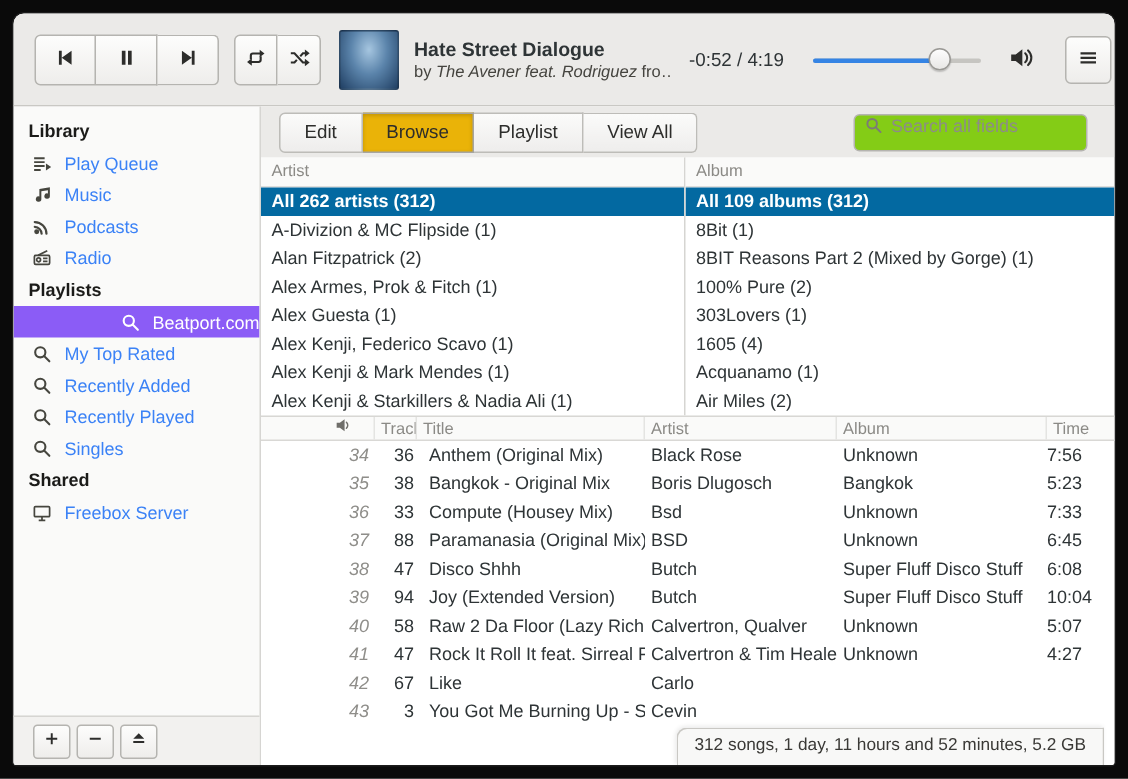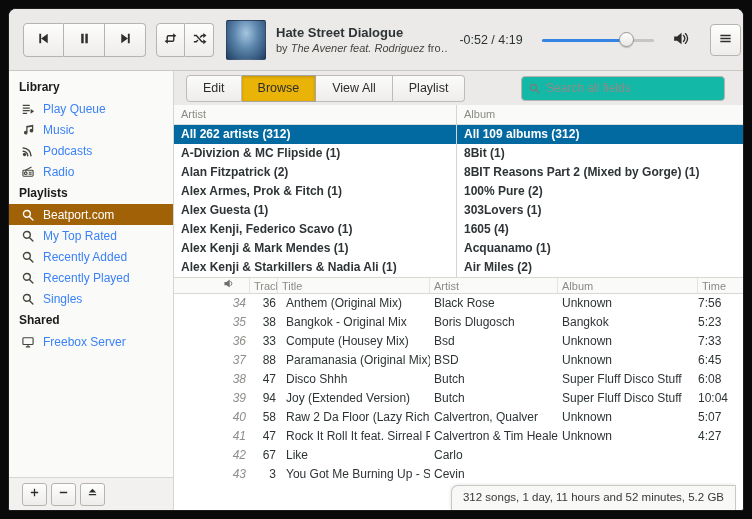--- a/index.html
+++ b/index.html
@@ -53,53 +53,53 @@
 
   
   .sidebar { width:165px; flex:0 0 165px; background:#fafaf9; border-right:1px solid #d6d5d2;
              display:flex; flex-direction:column; }
   .sb-list { flex:1; padding-top:5px; overflow:hidden; }
   .sb-header { height:22px; line-height:22px; padding-left:10px; font-weight:bold; color:#1b1b19; }
   .sb-item { height:21px; display:flex; align-items:center; padding-left:12px; color:#3b82f6; cursor:default; }
   .sb-item .sb-icon { width:15px; height:15px; margin-right:7px; color:#46463f; display:flex; align-items:center; }
   .sb-item .sb-icon svg { width:14px; height:14px; }
   .sb-item span.lbl { white-space:nowrap; overflow:hidden; }
-  .sb-item.selected { background:#a16207; color:#ffffff; }
+  .sb-item.selected { background:#8b5cf6; color:#ffffff;justify-content:flex-end; }
   .sb-item.selected .sb-icon { color:#ffffff; }
   .sb-actions { height:33px; flex:0 0 33px; border-top:1px solid #d6d5d2; background:#f2f1ef;
                 display:flex; align-items:center; padding-left:13px; }
   .sb-actions .sq-btn { width:25px; height:23px; border-radius:3px; margin-right:4px; }
   .sb-actions .sq-btn svg { width:13px; height:13px; }
 
   
   .main { flex:1; display:flex; flex-direction:column; position:relative; background:#fff; min-width:0; }
 
   .tabbar { height:34px; flex:0 0 34px; background:#ebeae8; display:flex; align-items:center; padding:0 18px 0 12px; }
   .tab-btn { height:27px; padding:0 16px; font-size:12.5px; color:#2d2d2b;
              background:linear-gradient(#fbfbfa,#eeedec); border:1px solid #bdbcb8; }
   .tab-btn + .tab-btn { border-left-width:0; }
   .tab-btn:first-of-type { border-radius:4px 0 0 4px; }
   .tab-btn:last-of-type { border-radius:0 4px 4px 0; }
   .tab-btn.active { background:#eab308; box-shadow:inset 0 1px 3px rgba(0,0,0,.18); border-color:#a6a5a1; }
-  .search-entry { margin-left:auto; width:204px; height:25px; background:#14b8a6; border:1px solid #b5b4b0;
-                  border-radius:4px; display:flex; align-items:center; }
+  .search-entry { margin-left:auto; width:156px; height:25px; background:#84cc16; border:1px solid #b5b4b0;
+                  border-radius:4px; display:flex; align-items:flex-start; }
   .search-entry .mag { width:13px; height:13px; margin:0 5px 0 6px; color:#7c7b77; flex:0 0 13px; }
   .search-entry .mag svg { width:13px; height:13px; }
   .search-entry input { border:none; outline:none; flex:1; min-width:0; font-size:12px;
                         font-family:"Liberation Sans","DejaVu Sans",sans-serif; color:#2e3436; background:transparent; }
   .search-entry input::placeholder { color:#8d8c88; }
 
   
   .browser { height:172px; flex:0 0 172px; display:flex; }
   .pane { display:flex; flex-direction:column; overflow:hidden; }
   .pane.artists { width:282px; flex:0 0 282px; }
   .pane.albums { flex:1; border-left:1px solid #d6d5d2; min-width:0; }
   .pane-header { height:20px; flex:0 0 20px; background:#fafaf9; border-bottom:1px solid #dedddb;
                  font-size:11px; color:#8b8a86; line-height:19px; padding-left:7px; }
-  .pane-row { height:19px; line-height:19px; padding-left:7px; white-space:nowrap; overflow:hidden; cursor:default;font-weight:bold; }
+  .pane-row { height:19px; line-height:19px; padding-left:7px; white-space:nowrap; overflow:hidden; cursor:default; }
   .pane-row.selected { background:#0369a1; color:#fff; font-weight:bold; }
 
   
   .tracklist { flex:1; display:flex; flex-direction:column; min-height:0; }
   .tl-header { height:17px; flex:0 0 17px; background:#fafaf9; border-top:1px solid #d8d7d4;
                border-bottom:1px solid #d9d8d5; display:flex; font-size:11px; color:#8b8a86; }
   .tl-header > span { line-height:16px; border-right:1px solid #e4e4e2; padding-left:4px;
                       white-space:nowrap; overflow:hidden; }
   .tl-header .c-time { border-right:none; }
   .tl-header .c-num { display:flex; justify-content:flex-end; align-items:center; padding-right:14px; color:#6f6e6a; }
@@ -336,23 +336,23 @@
 
     <div class="main">
 
       <div class="tabbar">
         <div style="display:flex">
 
             <button class="tab-btn"><span>Edit</span></button>
 
             <button class="tab-btn active"><span>Browse</span></button>
 
+            <button class="tab-btn"><span>Playlist</span></button>
+
             <button class="tab-btn"><span>View All</span></button>
-
-            <button class="tab-btn"><span>Playlist</span></button>
           </div>
         <div class="search-entry">
           <span class="mag"><svg viewBox="0 0 16 16">
                 <circle cx="6.7" cy="6.7" r="3.9" fill="none" stroke="currentColor" stroke-width="1.6"></circle>
                 <path d="M9.6 9.6l4 4" stroke="currentColor" stroke-width="1.6" stroke-linecap="round"></path>
               </svg></span>
           <input type="text" placeholder="Search all fields" style="">
         </div>
       </div>
 

